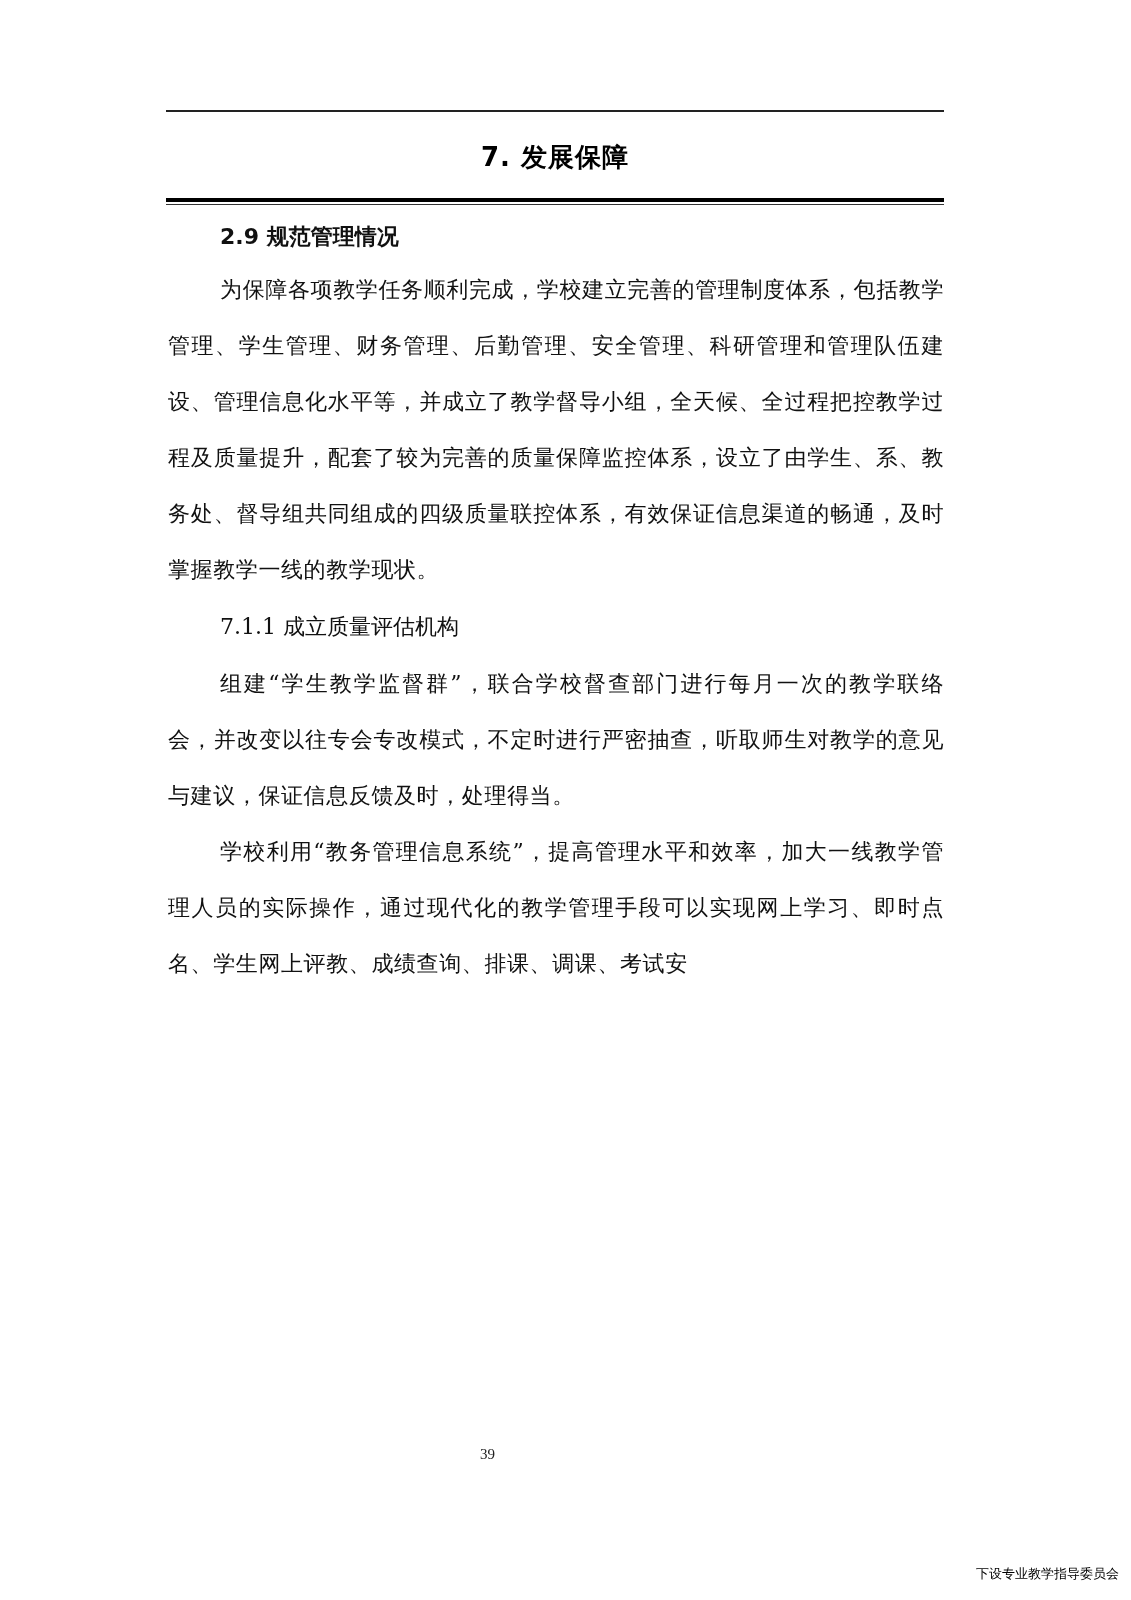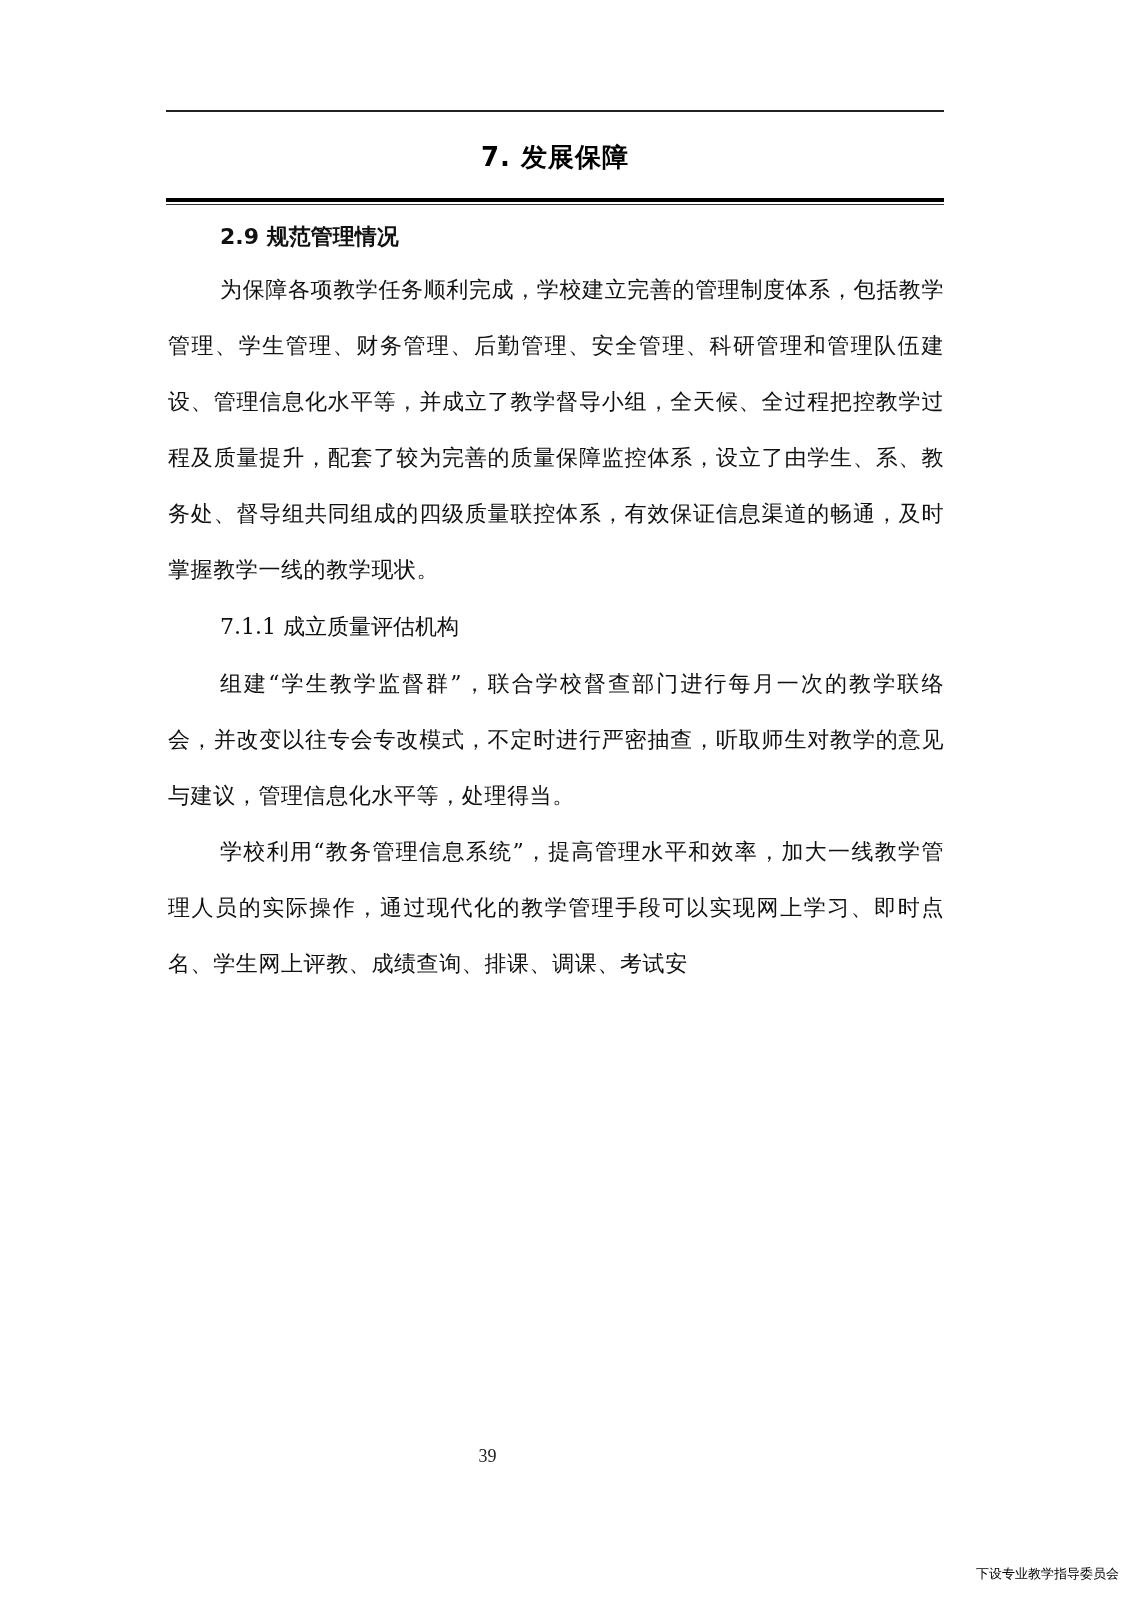--- a/index.html
+++ b/index.html
@@ -13,21 +13,21 @@
   .double-rule .thick { height: 4px; background: #000; }
   .double-rule .gap { height: 2px; background: #fff; }
   .double-rule .thin { height: 1px; background: #333; }
   .content { position: absolute; left: 168px; width: 776px; top: 212px; }
   .section-heading { font-family: "DejaVu Sans", sans-serif; font-weight: bold; font-size: 22px;
                      padding-left: 52px; height: 50px; line-height: 50px; margin-top: 0; }
   .sub-heading { font-size: 22px; padding-left: 52px; height: 58px; line-height: 58px; }
   .para { font-size: 22px; line-height: 56px; text-indent: 52px; text-align: justify;
           text-justify: inter-ideograph; margin: 0; letter-spacing: 0.6px; }
   .page-number { position: absolute; top: 1446px; left: 0; width: 975px; text-align: center;
-                 font-family: "Liberation Serif", serif; font-size: 18px; color: #222; }
+                 font-family: "Liberation Serif", serif; font-size: 15px; color: #222; }
   .footer-school { position: absolute; top: 1565px; right: 12px; font-family: "DejaVu Sans", sans-serif;
                    font-size: 13px; color: #000; }
 </style>
 </head>
 <body>
 
 <div class="top-rule"></div>
 
 <div class="chapter-title">7. 发展保障</div>
 
@@ -36,18 +36,18 @@
     <div class="gap"></div>
     <div class="thin"></div>
 </div>
 
 <div class="content">
   <div class="section-heading">2.9 规范管理情况</div>
   <p class="para">为保障各项教学任务顺利完成，学校建立完善的管理制度体系，包括教学管理、学生管理、财务管理、后勤管理、安全管理、科研管理和管理队伍建设、管理信息化水平等，并成立了教学督导小组，全天候、全过程把控教学过程及质量提升，配套了较为完善的质量保障监控体系，设立了由学生、系、教务处、督导组共同组成的四级质量联控体系，有效保证信息渠道的畅通，及时掌握教学一线的教学现状。</p>
 
   <div class="sub-heading">7.1.1 成立质量评估机构</div>
 
-  <p class="para">组建“学生教学监督群”，联合学校督查部门进行每月一次的教学联络会，并改变以往专会专改模式，不定时进行严密抽查，听取师生对教学的意见与建议，管理信息化水平等，处理得当。</p>
+  <p class="para">组建“学生教学监督群”，联合学校督查部门进行每月一次的教学联络会，并改变以往专会专改模式，不定时进行严密抽查，听取师生对教学的意见与建议，保证信息反馈及时，处理得当。</p>
   <p class="para">学校利用“教务管理信息系统”，提高管理水平和效率，加大一线教学管理人员的实际操作，通过现代化的教学管理手段可以实现网上学习、即时点名、学生网上评教、成绩查询、排课、调课、考试安</p>
 </div>
 
 <div class="page-number">39</div>
 <div class="footer-school">下设专业教学指导委员会</div>
 
 </body></html>

